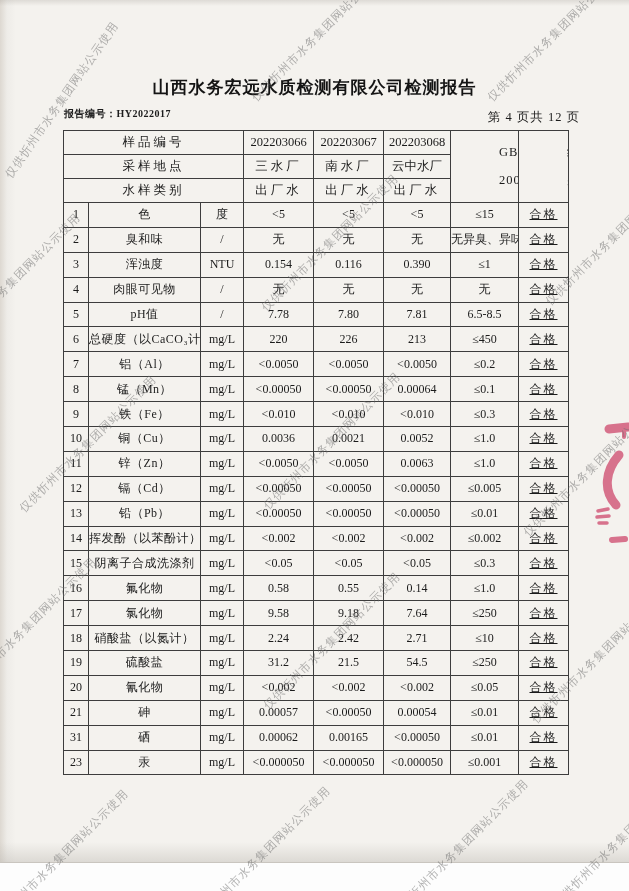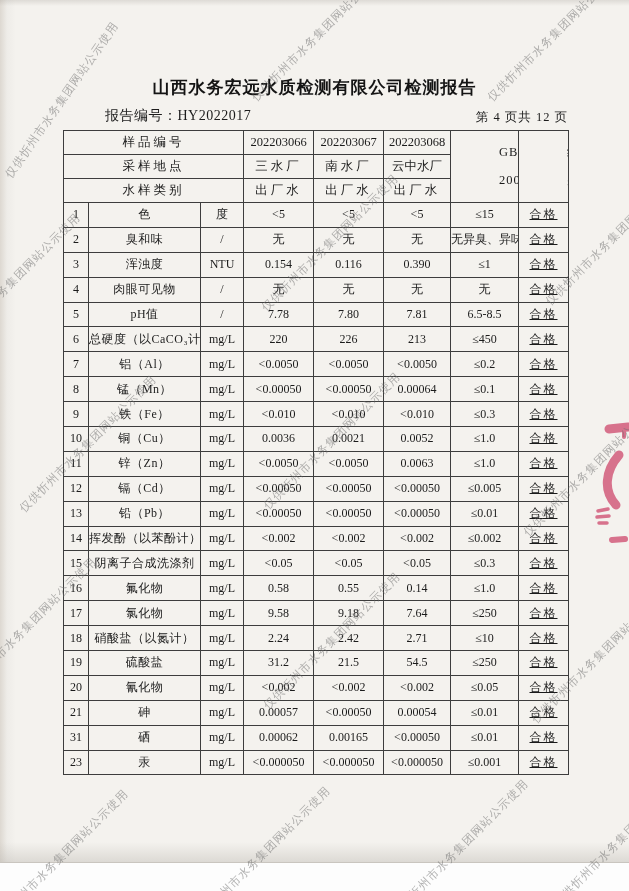--- a/index.html
+++ b/index.html
@@ -26,24 +26,24 @@
     background:#fdfdfd;border-top:1px solid #c9c5bf;
   }
   .content{position:absolute;inset:0;z-index:1;}
   .doc-title{
     position:absolute;left:0;right:0;top:76px;
     text-align:center;font-size:17px;font-weight:bold;
     letter-spacing:1px;color:#141414;
   }
   .report-no{
     position:absolute;left:64px;top:107px;
-    font-size:14px;font-weight:normal;letter-spacing:.5px;margin-left:41px;
+    font-size:10px;font-weight:bold;letter-spacing:.5px;
   }
   .page-indicator{
-    position:absolute;right:61px;top:109px;
+    position:absolute;right:49px;top:109px;
     font-size:12.5px;letter-spacing:1px;
   }
   table.report{
     position:absolute;left:63px;top:130px;width:505px;
     border-collapse:collapse;table-layout:fixed;
   }
   table.report td{
     border:1px solid #3d3d3d;
     padding:0;text-align:center;vertical-align:middle;
     font-size:12px;color:#1b1b1b;overflow:hidden;white-space:nowrap;

